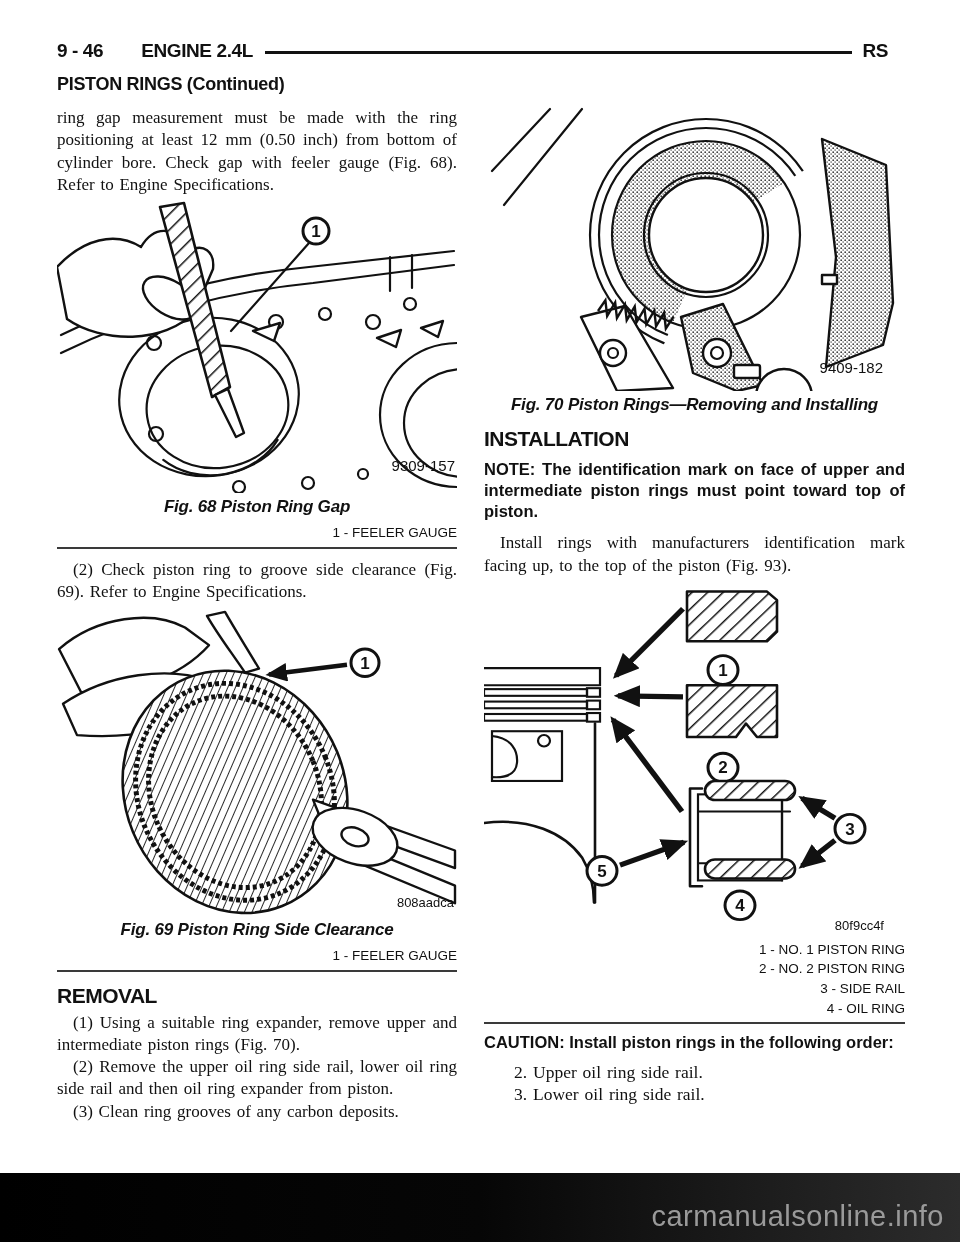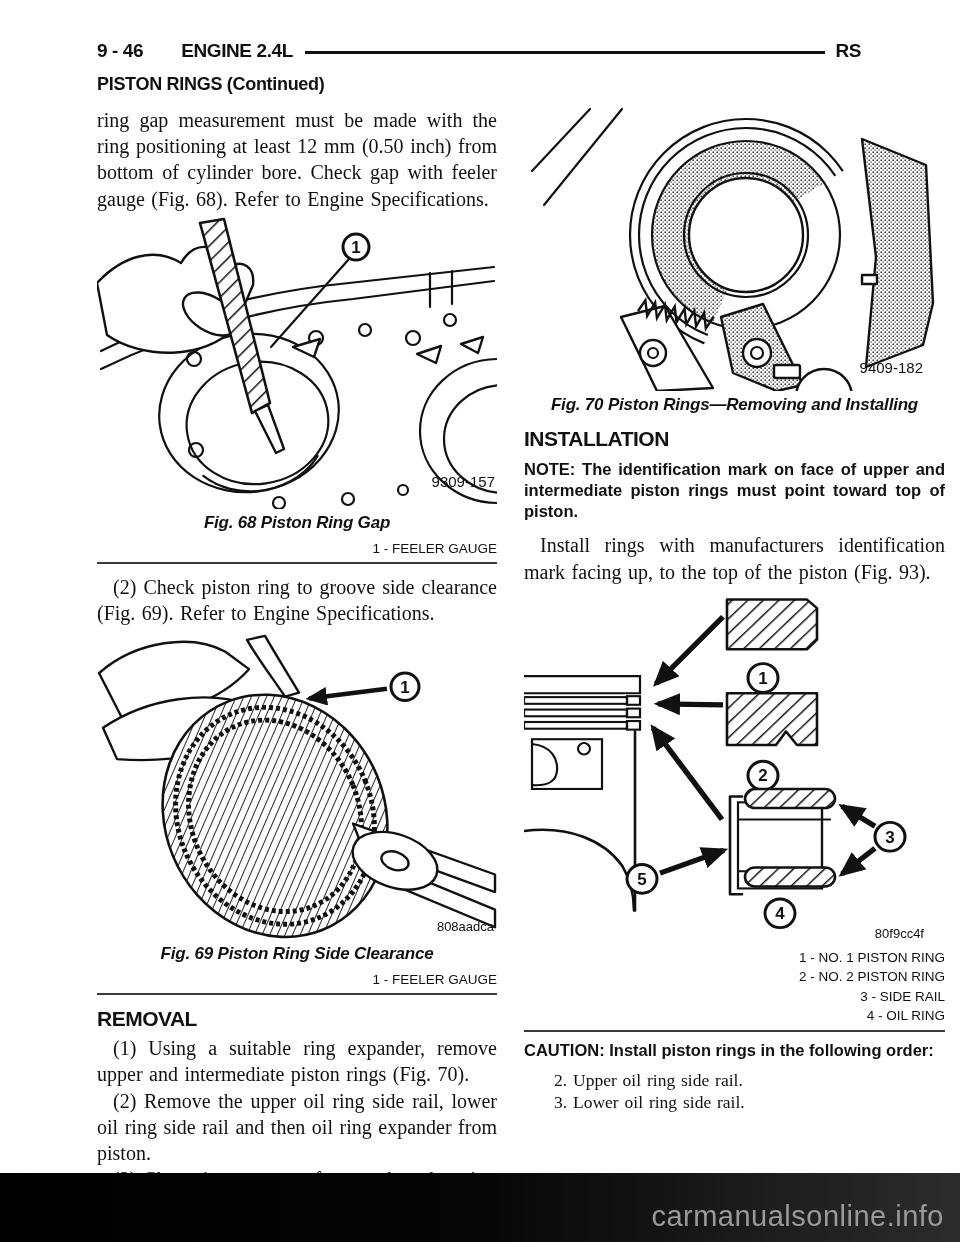--- a/index.html
+++ b/index.html
@@ -1,31 +1,31 @@
 <!DOCTYPE html>
 <html><head>
 <meta charset="utf-8">
 <style>
   html,body{margin:0;padding:0;background:#e8e8e8;}
   .page{position:relative;width:960px;height:1242px;margin:0 auto;background:#fff;overflow:hidden;
         font-family:"Liberation Serif",serif;color:#111;}
-  .content{padding:40px 71px 0 57px;margin-left:40px;}
+  .content{padding:40px 44px 0 57px;}
 
   .pagehead{display:flex;align-items:center;font-family:"Liberation Sans",sans-serif;
             font-weight:bold;font-size:19px;letter-spacing:-0.4px;margin-right:28px;}
   .pagehead .pn{margin-right:38px;}
   .hrule{flex:1;height:3px;background:#111;margin:2px 10px 0 12px;}
   .subtitle{font-family:"Liberation Sans",sans-serif;font-weight:bold;font-size:18px;
             letter-spacing:-0.3px;margin-top:12px;}
 
   .cols{display:flex;gap:27px;margin-top:12px;}
   .colL{width:400px;flex:none;}
   .colR{width:421px;flex:none;}
 
-  p.body{font-size:20px;line-height:1.31;text-align:justify;margin:0;word-spacing:1.5px;}
+  p.body{font-size:17px;line-height:1.31;text-align:justify;margin:0;word-spacing:1.5px;}
   p.indent{text-indent:16px;}
   p.mt{margin-top:10px;}
 
   .figart{display:block;margin-top:5px;}
   .figcap{font-family:"Liberation Sans",sans-serif;font-weight:bold;font-style:italic;
           font-size:17px;text-align:center;margin-top:4px;letter-spacing:-0.2px;}
   .legend{font-family:"Liberation Sans",sans-serif;font-size:13.5px;margin-top:7px;text-align:right;}
   .legend div{margin-bottom:2px;line-height:1.3;}
   .legend-rule{border-top:2px solid #3a3a3a;margin-top:5px;}
 

